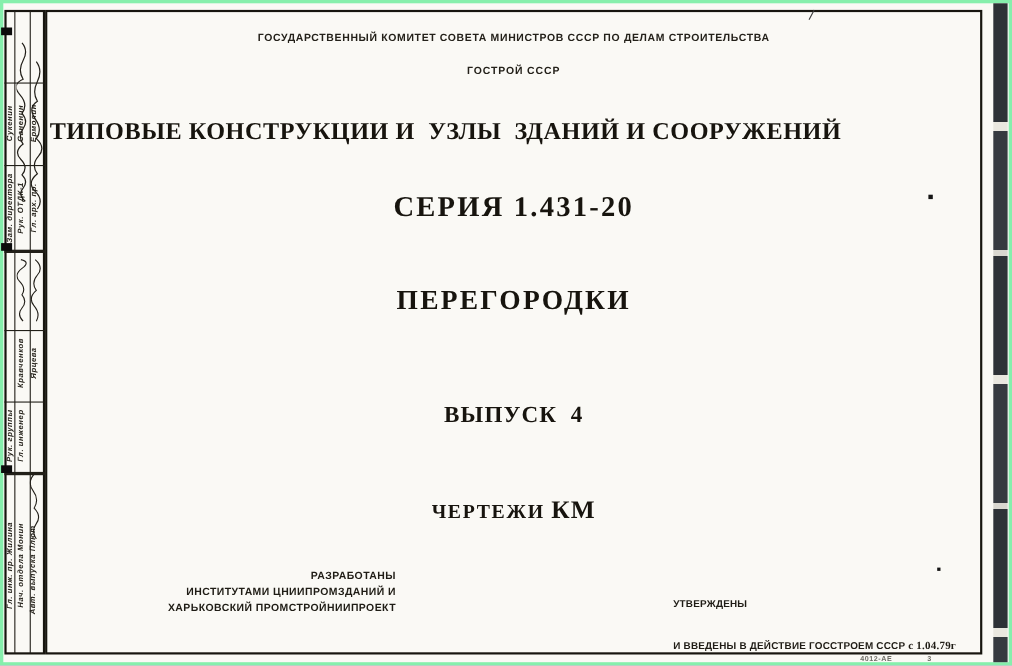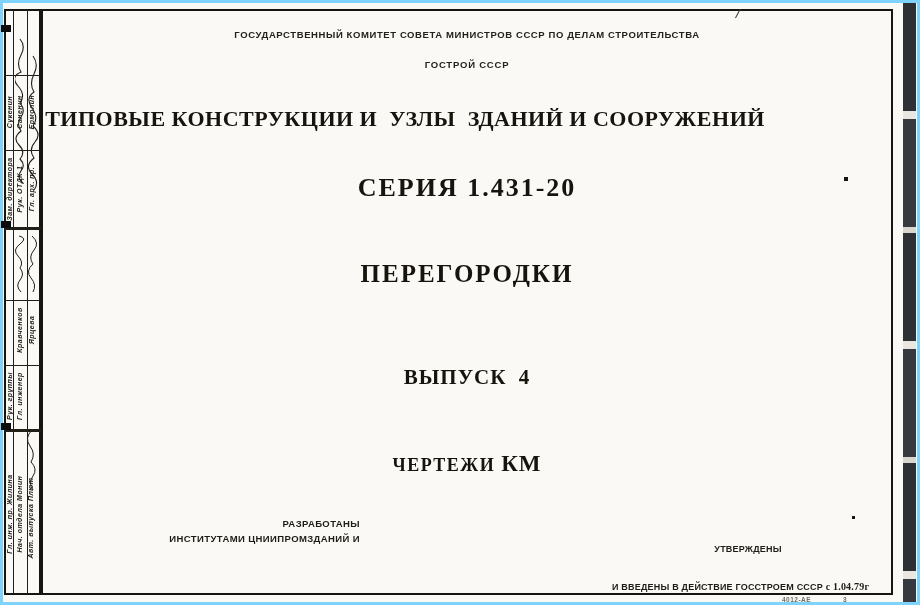--- a/index.html
+++ b/index.html
@@ -1,17 +1,17 @@
 <!DOCTYPE html>
 <html><head>
 <meta charset="utf-8">
 <style>
   html,body{margin:0;padding:0;}
   body{width:920px;height:605px;background:#8f9aa8;}
-  .page{position:relative;width:920px;height:605px;background:#7dd3fc;overflow:hidden;
+  .page{position:relative;width:920px;height:605px;background:#86efac;overflow:hidden;
         font-family:"Liberation Sans",sans-serif;}
   .paper{position:absolute;left:3px;top:3px;width:914px;height:599px;background:#faf9f5;}
   .band{position:absolute;left:903px;top:3px;width:13px;height:599px;
         background:repeating-linear-gradient(180deg,#2d3136 0px 108px,#e9e7df 108px 116px,#363a40 116px 224px,#d8d6cf 224px 230px);}
   .frame{position:absolute;left:41px;top:9px;width:852px;height:586px;border:2px solid #17150f;box-sizing:border-box;}
   .stamp{position:absolute;left:4px;top:9px;width:37px;height:586px;border:2px solid #17150f;box-sizing:border-box;}
   .vl{position:absolute;top:10px;height:584px;width:1.3px;background:#211f18;}
   .vl1{left:13px}.vl2{left:27px}
   .hdiv{position:absolute;left:4px;width:37px;height:1.3px;background:#211f18;}
   .hdiv.thick{height:2.5px;}
@@ -33,21 +33,21 @@
   .subj2{top:303px;font-size:25px;letter-spacing:.5px;word-spacing:16px;}
   .issue{top:365px;font-size:21px;letter-spacing:1px;word-spacing:6px;}
   .issue-subj{top:410px;font-size:19px;letter-spacing:1.5px;word-spacing:6px;}
   .drawings{top:451px;font-size:18px;letter-spacing:1.5px;}
   .drawings .km{font-size:23px;letter-spacing:1px;}
 
   .dev{position:absolute;left:95px;top:517px;width:265px;text-align:right;
        font-size:9.5px;font-weight:700;letter-spacing:.4px;line-height:14.5px;color:#1f1c15;}
   .appr{position:absolute;left:612px;top:518px;width:272px;font-size:9px;font-weight:700;
         letter-spacing:.2px;line-height:12.5px;color:#1f1c15;white-space:pre-wrap;}
-  .appr-title{text-align:center;}
+  .appr-title{}
   .hand{font-family:"Liberation Serif","DejaVu Serif",serif;font-weight:700;font-size:10px;}
 
   .fcode{position:absolute;left:782px;top:596px;font-size:6.5px;font-weight:700;color:#6e6d66;letter-spacing:.5px;}
   .fpage{position:absolute;left:843px;top:596px;font-size:6.5px;font-weight:700;color:#6e6d66;}
 </style>
 </head>
 <body>
 
 <div class="page">
   <div class="paper"></div>
@@ -104,20 +104,21 @@
   <div class="txt sf subj1">ПЕРЕГОРОДКИ</div>
   <div class="txt sf issue">ВЫПУСК 4</div>
   <div class="txt sf drawings">
     <span>ЧЕРТЕЖИ</span>
     <span class="km">КМ</span>
   </div>
 
   <div class="dev">
     <div>РАЗРАБОТАНЫ</div>
     <div>ИНСТИТУТАМИ ЦНИИПРОМЗДАНИЙ И</div>
+    <div>ХАРЬКОВСКИЙ ПРОМСТРОЙНИИПРОЕКТ</div>
   </div>
 
   <div class="appr">
     <div class="appr-title">УТВЕРЖДЕНЫ</div>
     <div><span>И ВВЕДЕНЫ В ДЕЙСТВИЕ ГОССТРОЕМ СССР</span> <span class="hand">с 1.04.79г</span></div>
     
   </div>
 
   <div class="slash"></div>
   <div class="speck" style="left:844px;top:177px;width:4px;height:4px"></div>

